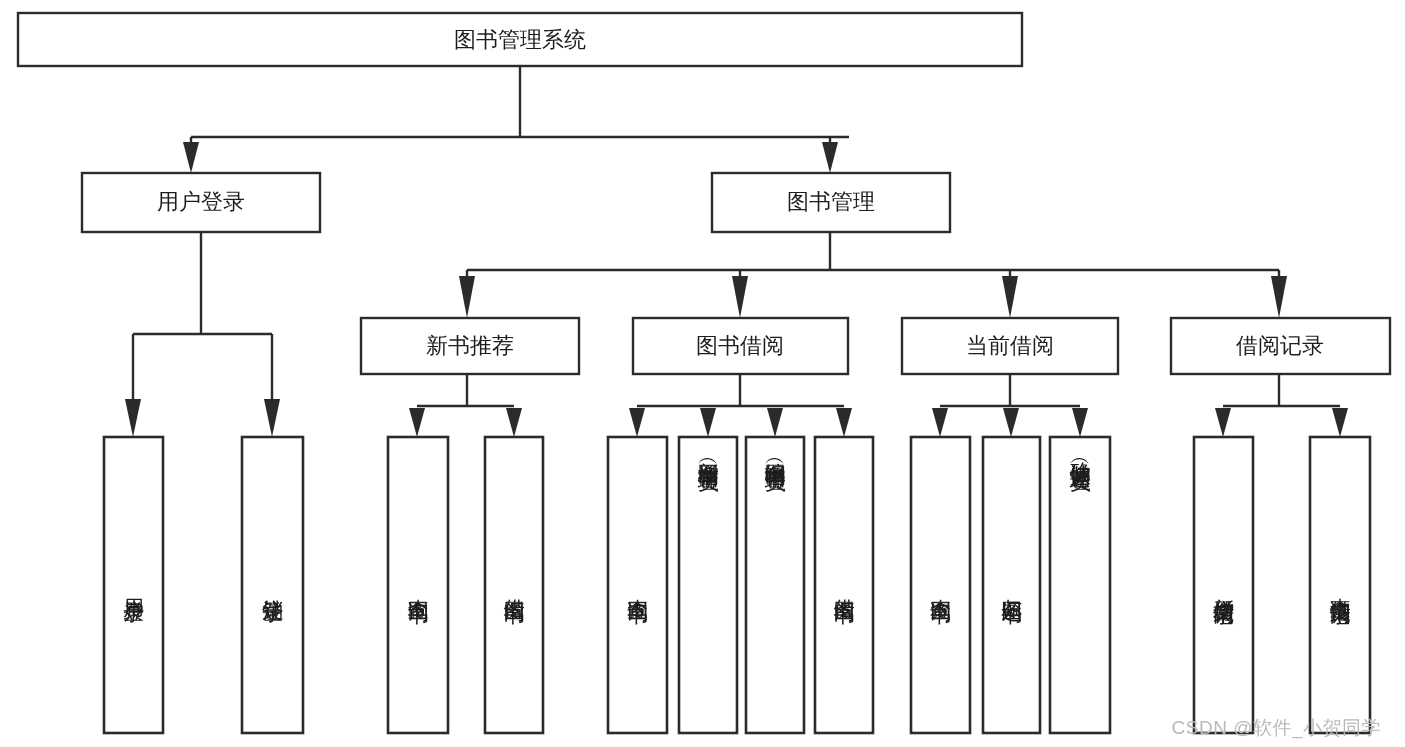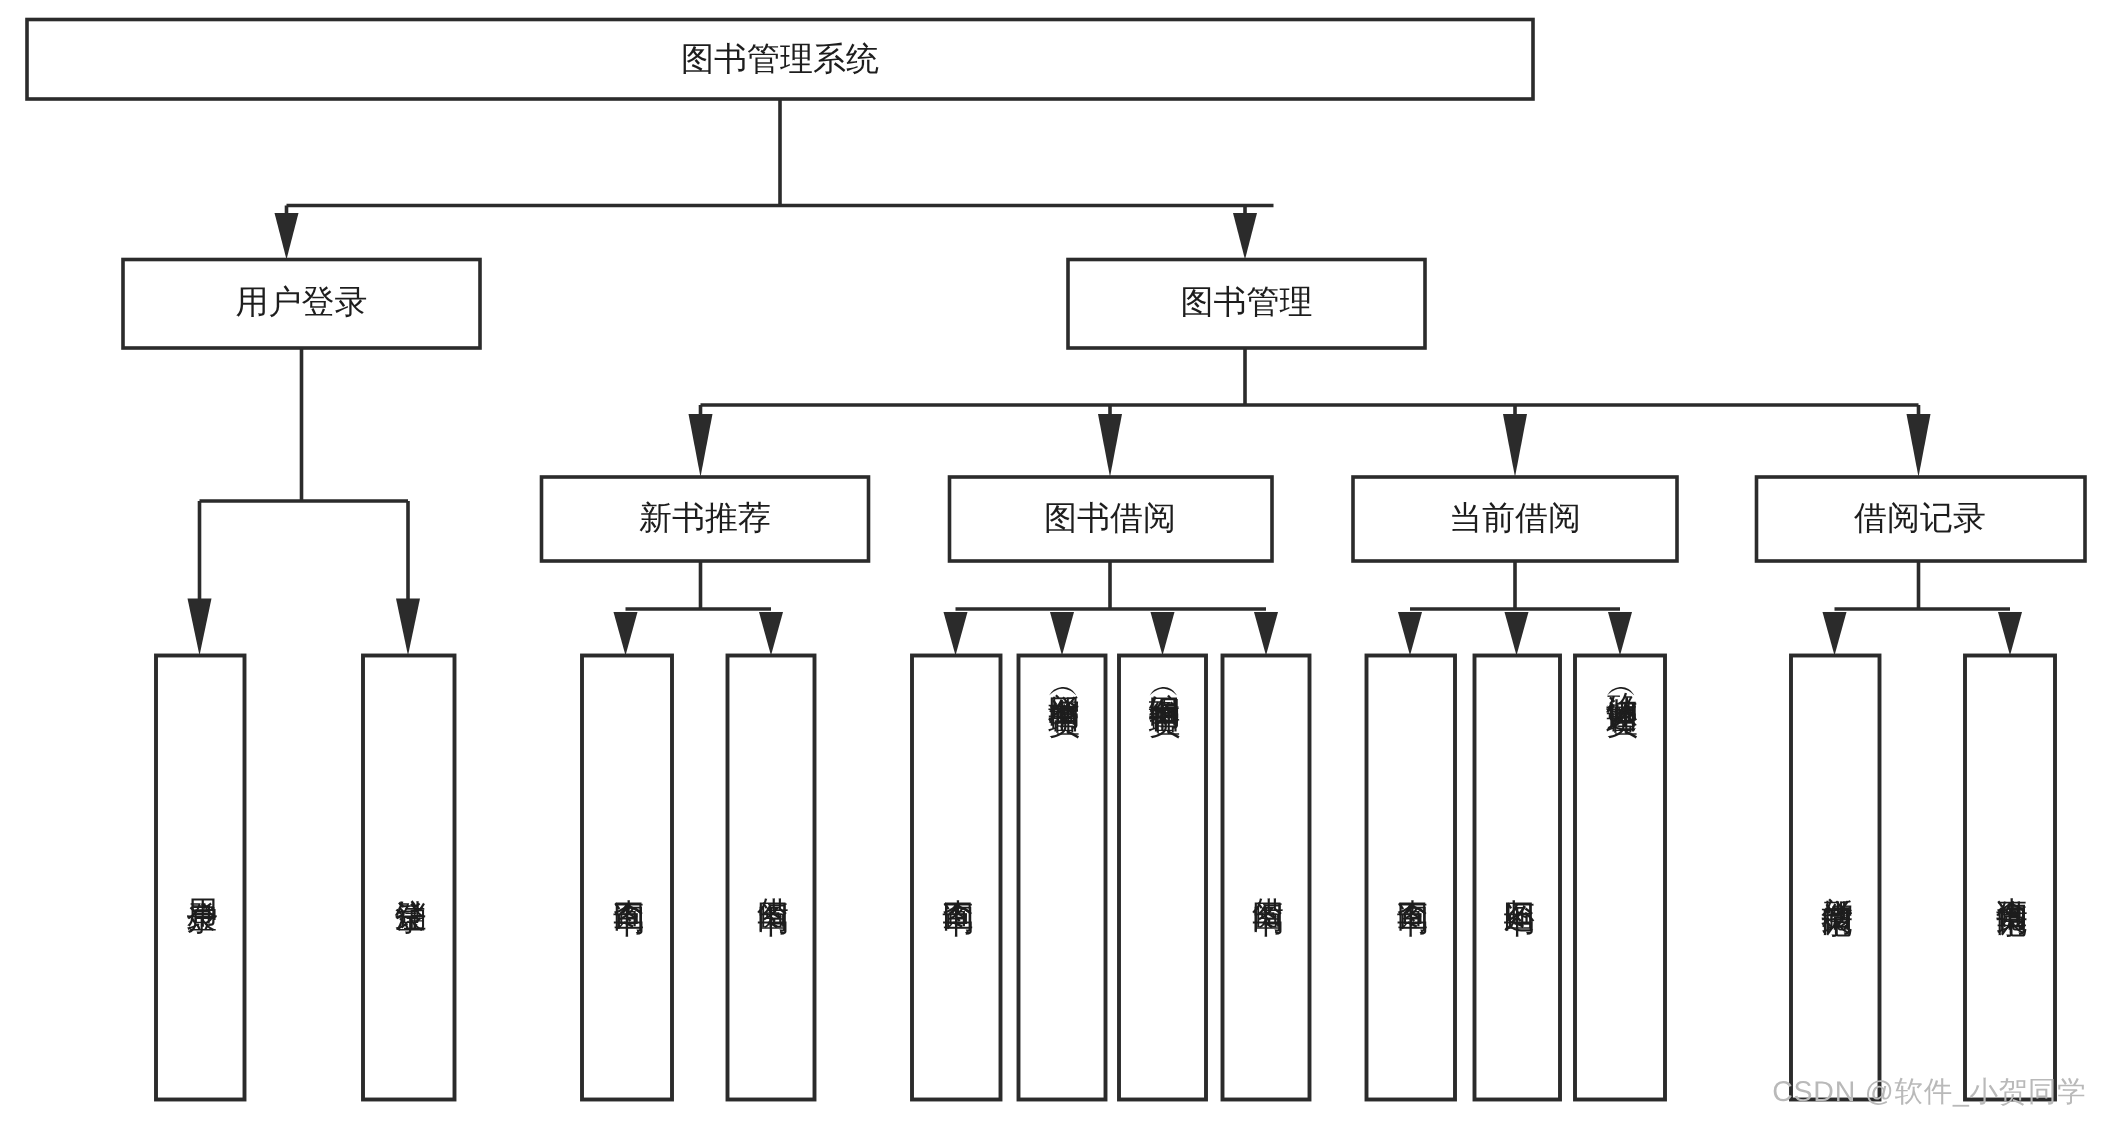--- a/index.html
+++ b/index.html
@@ -71,21 +71,21 @@
     font-family: "Liberation Sans", "DejaVu Sans", sans-serif;
     font-size: 21px;
     line-height: 1.08;
     letter-spacing: 1.5px;
     color: #1d1d1d;
     white-space: nowrap;
     text-align: center;
   }
   .watermark {
     position: absolute;
-    right: 14px;
+    right: 24px;
     bottom: 6px;
     font-family: "Liberation Sans", "DejaVu Sans", sans-serif;
     font-size: 19px;
     color: #b9b9b9;
     white-space: nowrap;
     letter-spacing: 0.5px;
   }
 </style>
 </head>
 <body>

